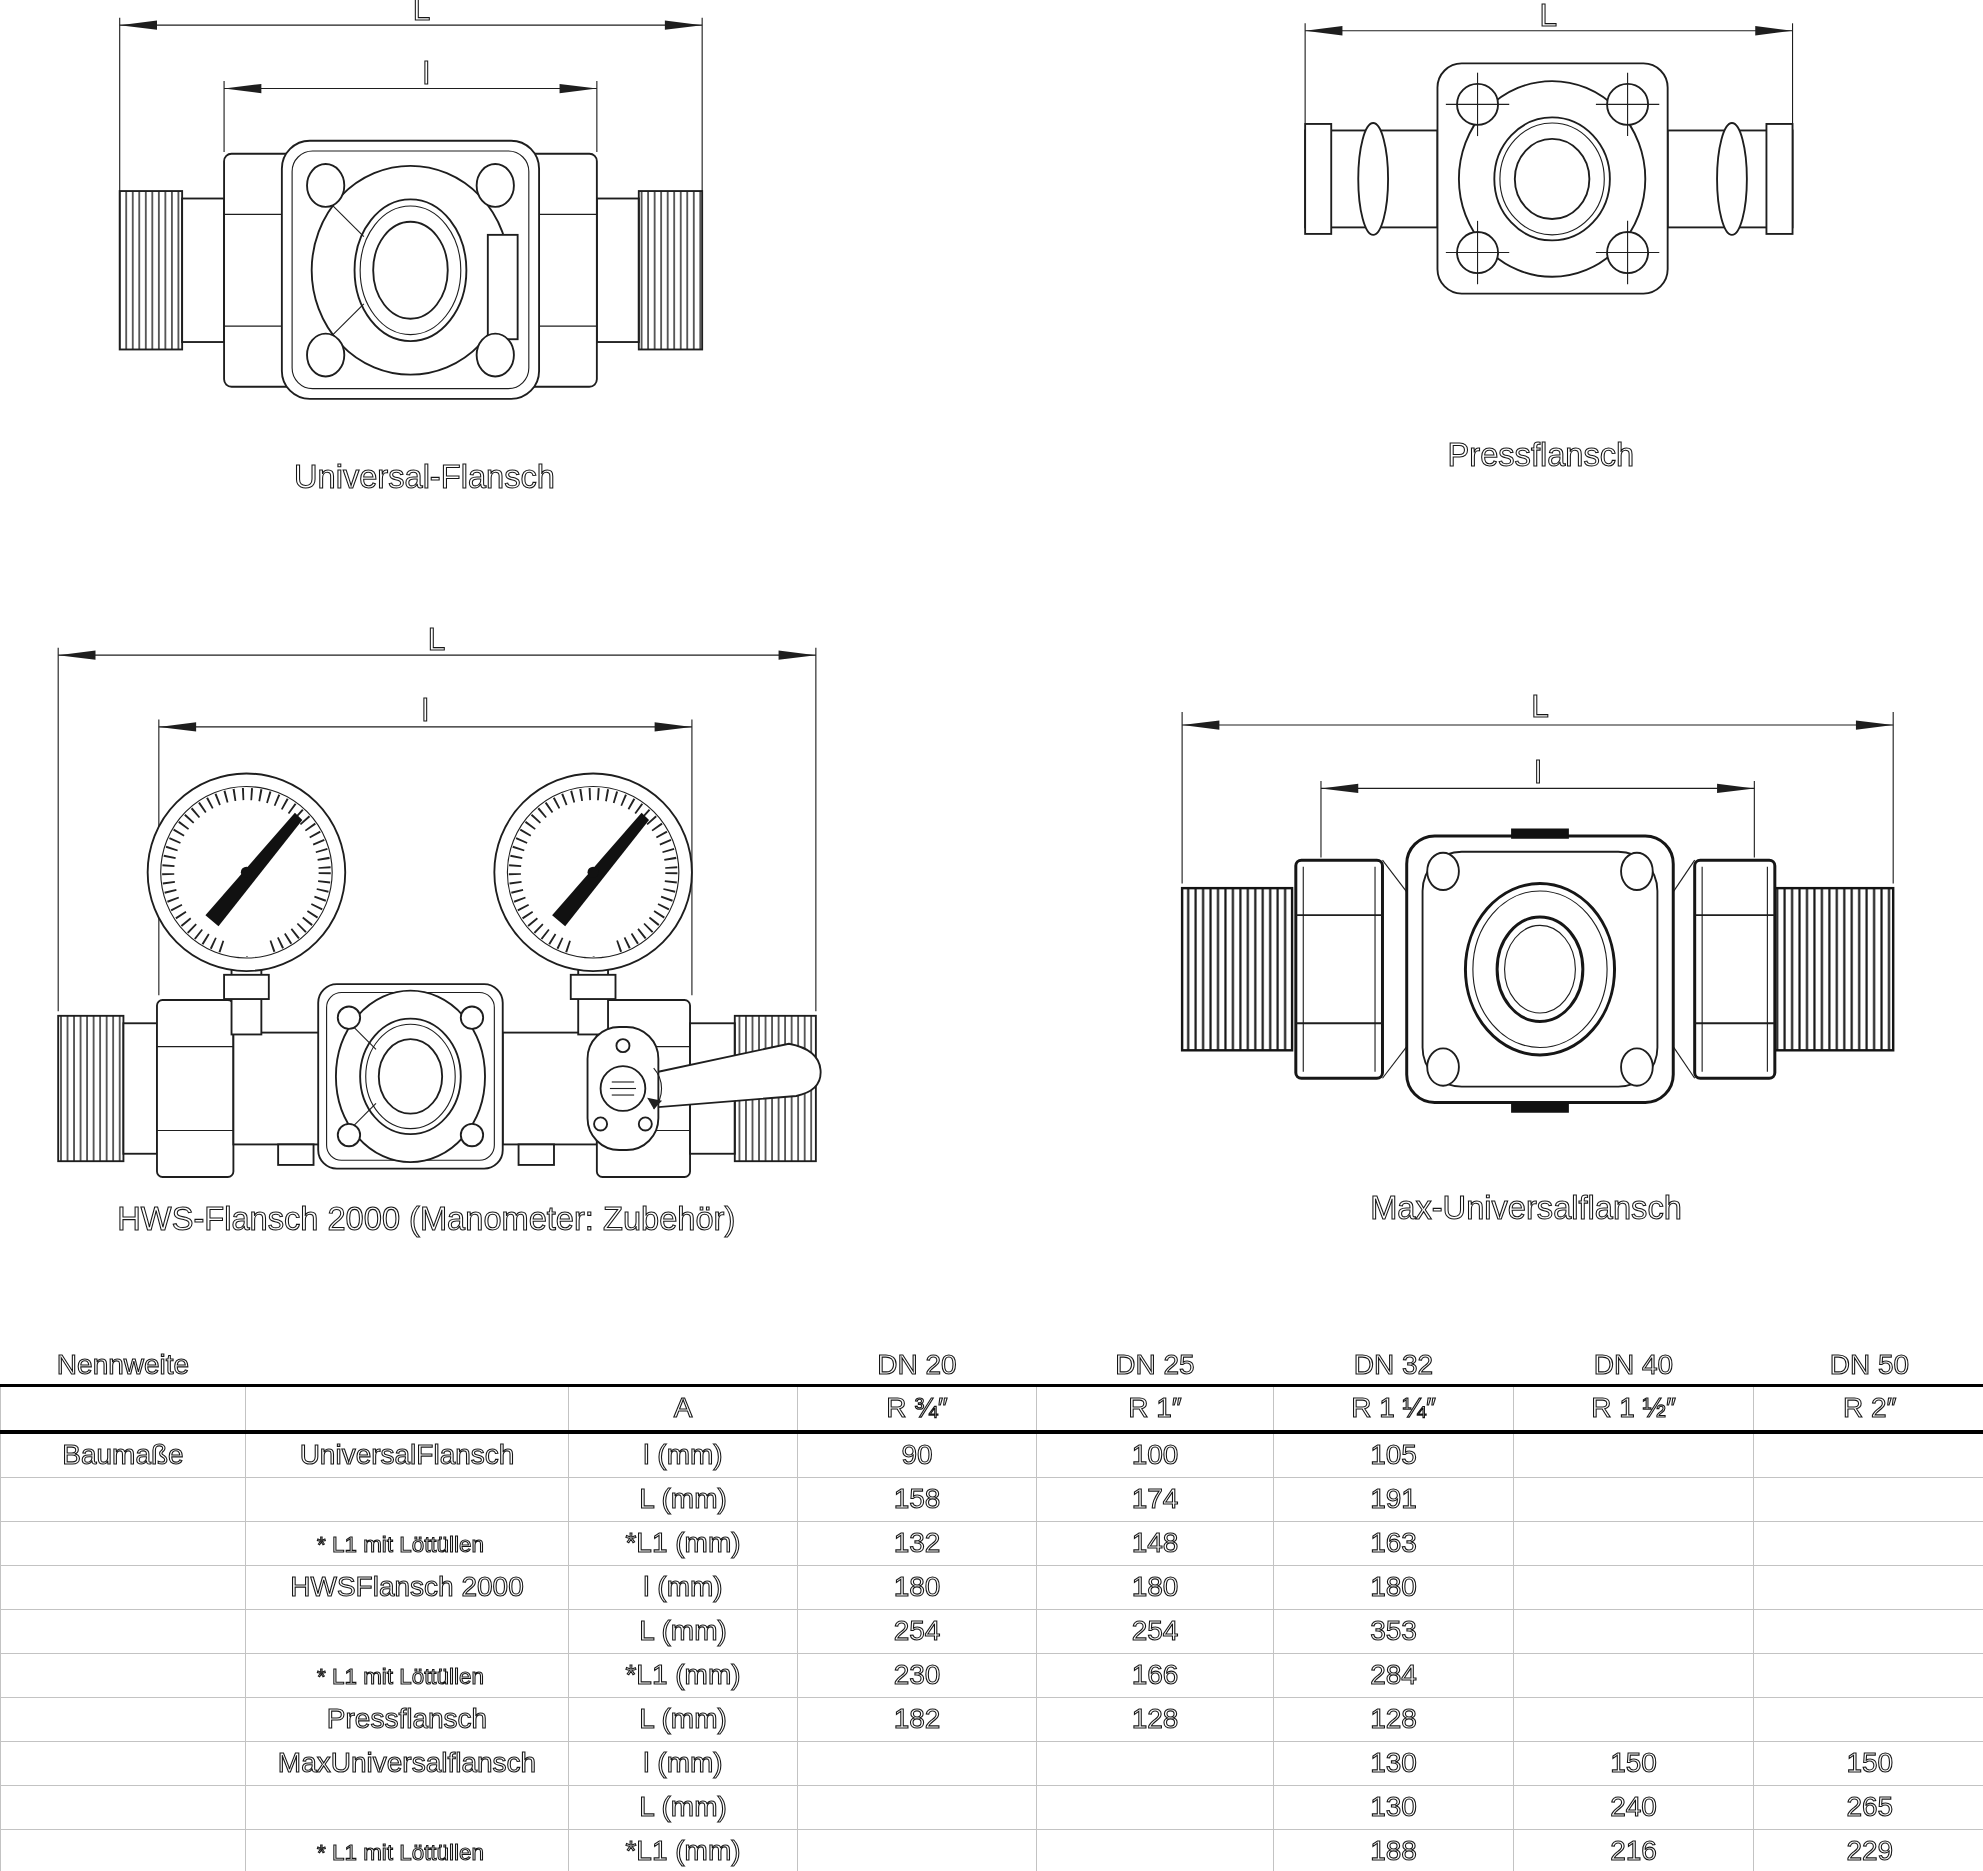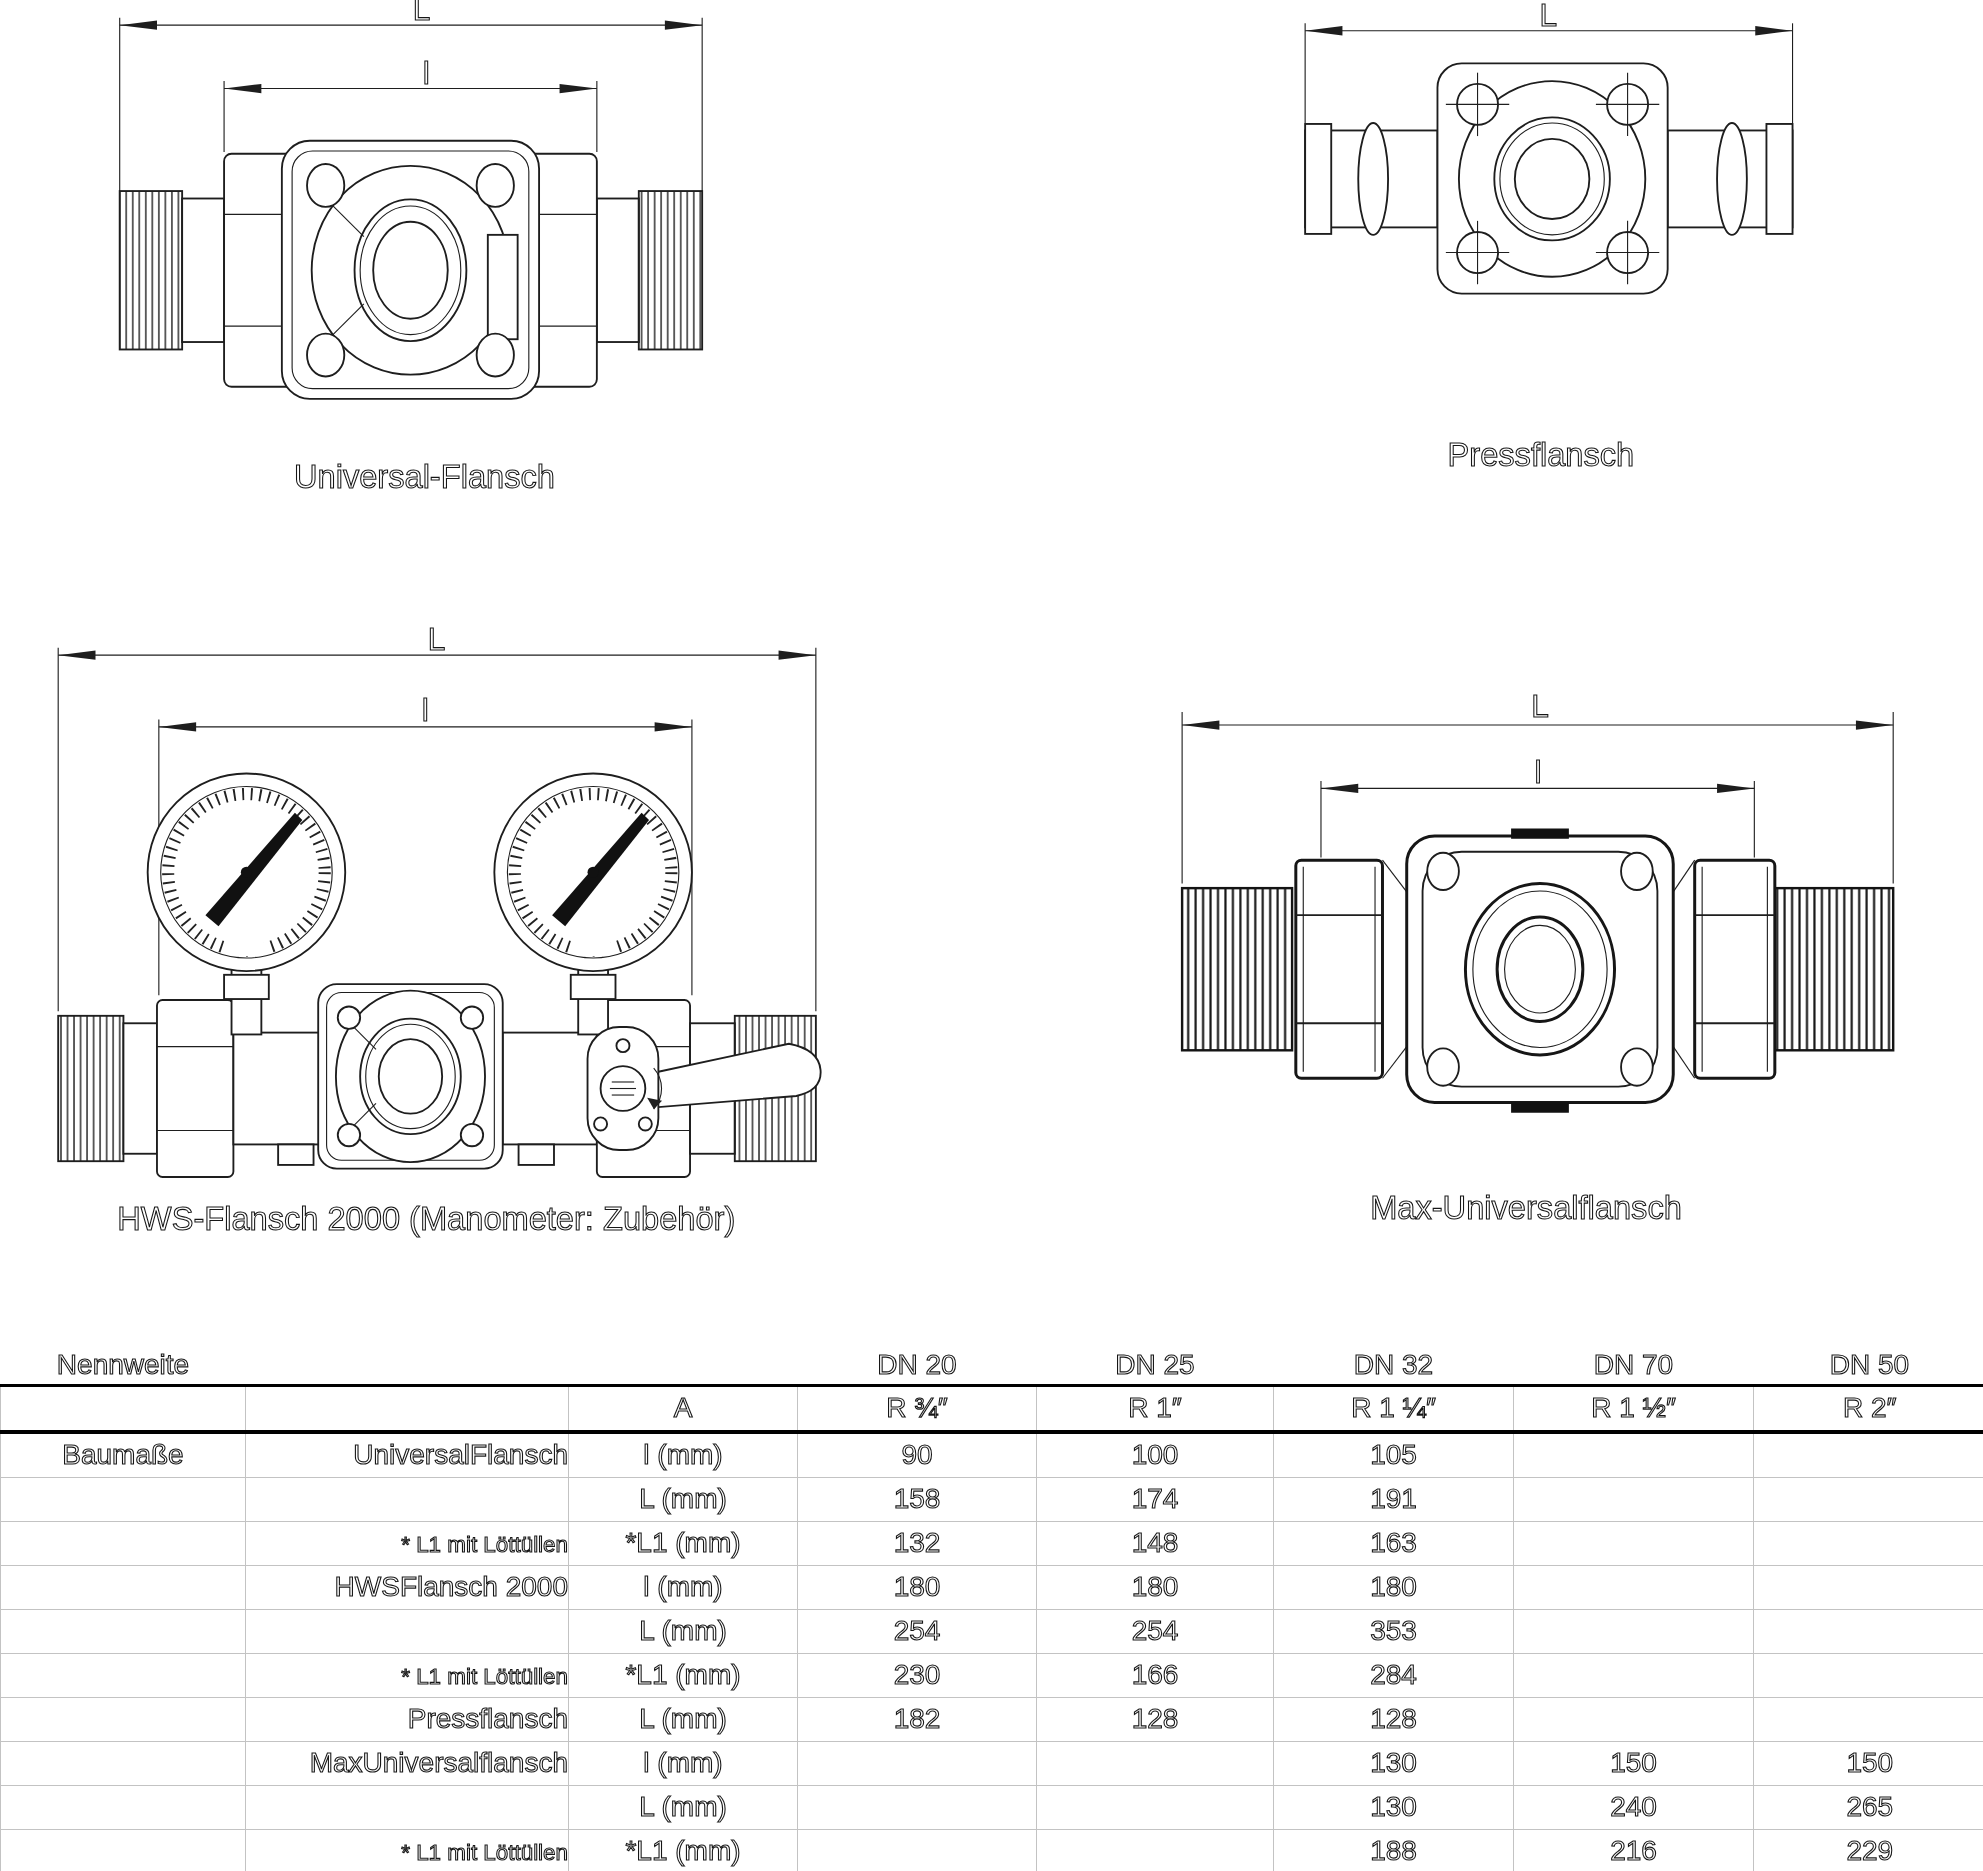--- a/index.html
+++ b/index.html
@@ -26,21 +26,21 @@
 
   
   table.dt{position:absolute;left:0;top:1342px;width:1984px;border-collapse:collapse;
            table-layout:fixed;font-size:28px;}
   table.dt td{height:43px;padding:0;border-left:0.9px solid #c3c3c3;border-bottom:0.9px solid #c3c3c3;
               overflow:hidden;white-space:nowrap;vertical-align:middle;}
   tr.hr1 td{border-left:none;border-bottom:3.7px solid #000;height:39px;vertical-align:bottom;padding-bottom:2.8px;}
   tr.hr2 td{border-bottom:4.7px solid #000;}
   td.tb{border-bottom:3.7px solid #000;}
   td.cL{text-align:center;padding-left:20.5px;}
-  td.c2{text-align:right;padding-left:5.6px;}
+  td.c2{text-align:center;padding-left:5.6px;}
   td.ctr{text-align:center;}
   .starlbl{font-size:22.4px;margin-left:-13px;}
 </style>
 </head>
 <body>
 
 <div class="page">
 
 <svg class="art" width="1984" height="1342" viewBox="0 0 2128 1440">
   <defs>
@@ -307,21 +307,21 @@
         <col style="width:232px">
   </colgroup>
   <tbody>
   <tr class="hr1">
     <td class="cL ol">Nennweite</td>
     <td></td>
     <td></td>
     <td class="ctr ol">DN 20</td>
     <td class="ctr ol">DN 25</td>
     <td class="ctr ol">DN 32</td>
-    <td class="ctr ol">DN 70</td>
+    <td class="ctr ol">DN 40</td>
     <td class="ctr ol">DN 50</td>
   </tr>
   <tr class="hr2">
     <td></td>
     <td></td>
     <td class="ctr ol">A</td>
     <td class="ctr ol">R ¾″</td>
     <td class="ctr ol">R 1″</td>
     <td class="ctr ol">R 1 ¼″</td>
     <td class="ctr ol">R 1 ½″</td>

